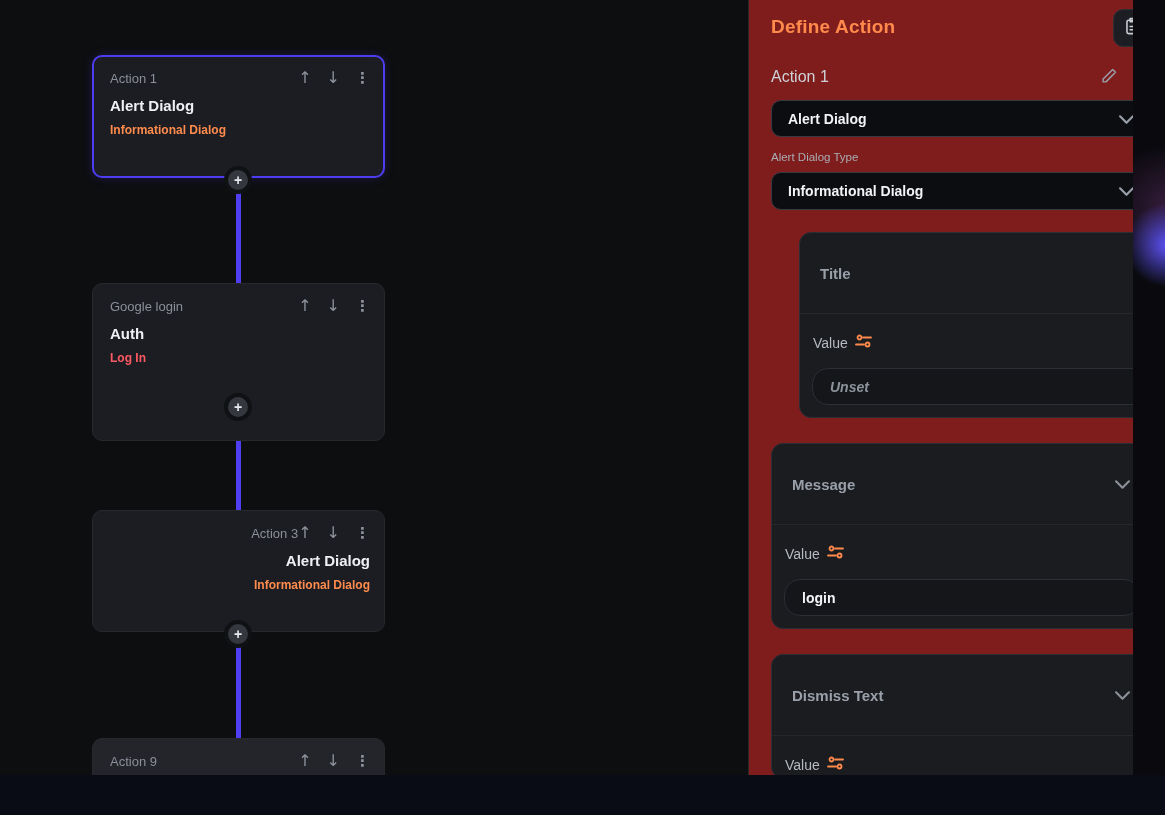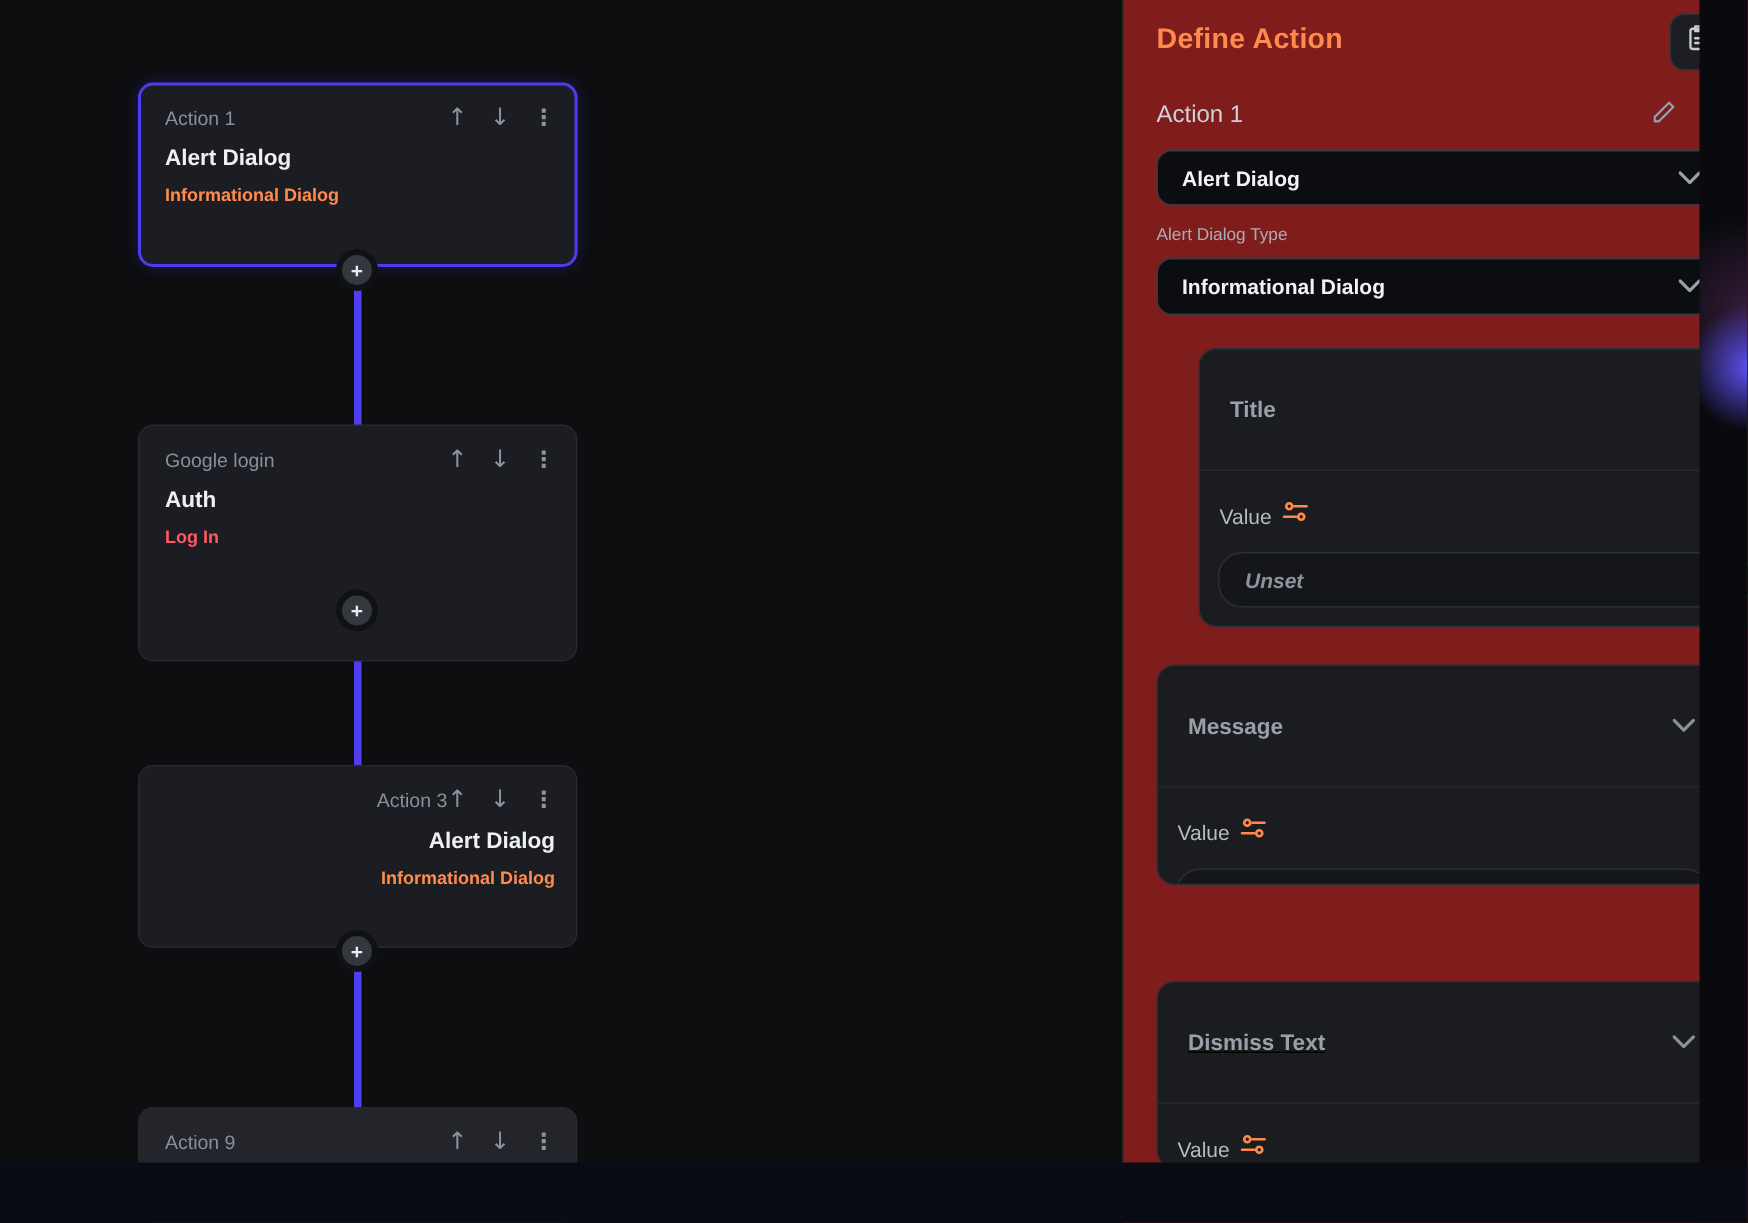--- a/index.html
+++ b/index.html
@@ -197,21 +197,21 @@
             <circle cx="12.5" cy="10.5" r="2"></circle>
               <path d="M1 10.5h8"></path>
           </svg>
         </span>
       </div>
       <div class="sec-input">
         <span class="val unset">Unset</span>
       </div>
     </div>
 
-    <div class="section" style="top:443px;height:147px;">
+    <div class="section" style="top:443px;height:186px;">
       <div class="sec-head">
         <span class="sec-title">Message</span>
         <span>
           <svg width="15" height="9" viewBox="0 0 14 8" fill="none" stroke="#8b9097" stroke-width="2" stroke-linecap="round" stroke-linejoin="round">
               <path d="M1 1l6 6 6-6"></path>
             </svg>
         </span>
       </div>
       <div class="sec-divider"></div>
       <div class="value-row">
@@ -223,21 +223,21 @@
             <circle cx="12.5" cy="10.5" r="2"></circle>
               <path d="M1 10.5h8"></path>
           </svg>
         </span>
       </div>
       <div class="sec-input">
         <span class="val">login</span>
       </div>
     </div>
 
-    <div class="section" style="top:654px;height:125px;text-decoration:underline;">
+    <div class="section" style="top:654px;height:125px;">
       <div class="sec-head">
         <span class="sec-title">Dismiss Text</span>
         <span>
           <svg width="15" height="9" viewBox="0 0 14 8" fill="none" stroke="#8b9097" stroke-width="2" stroke-linecap="round" stroke-linejoin="round">
               <path d="M1 1l6 6 6-6"></path>
             </svg>
         </span>
       </div>
       <div class="sec-divider"></div>
       <div class="value-row">

